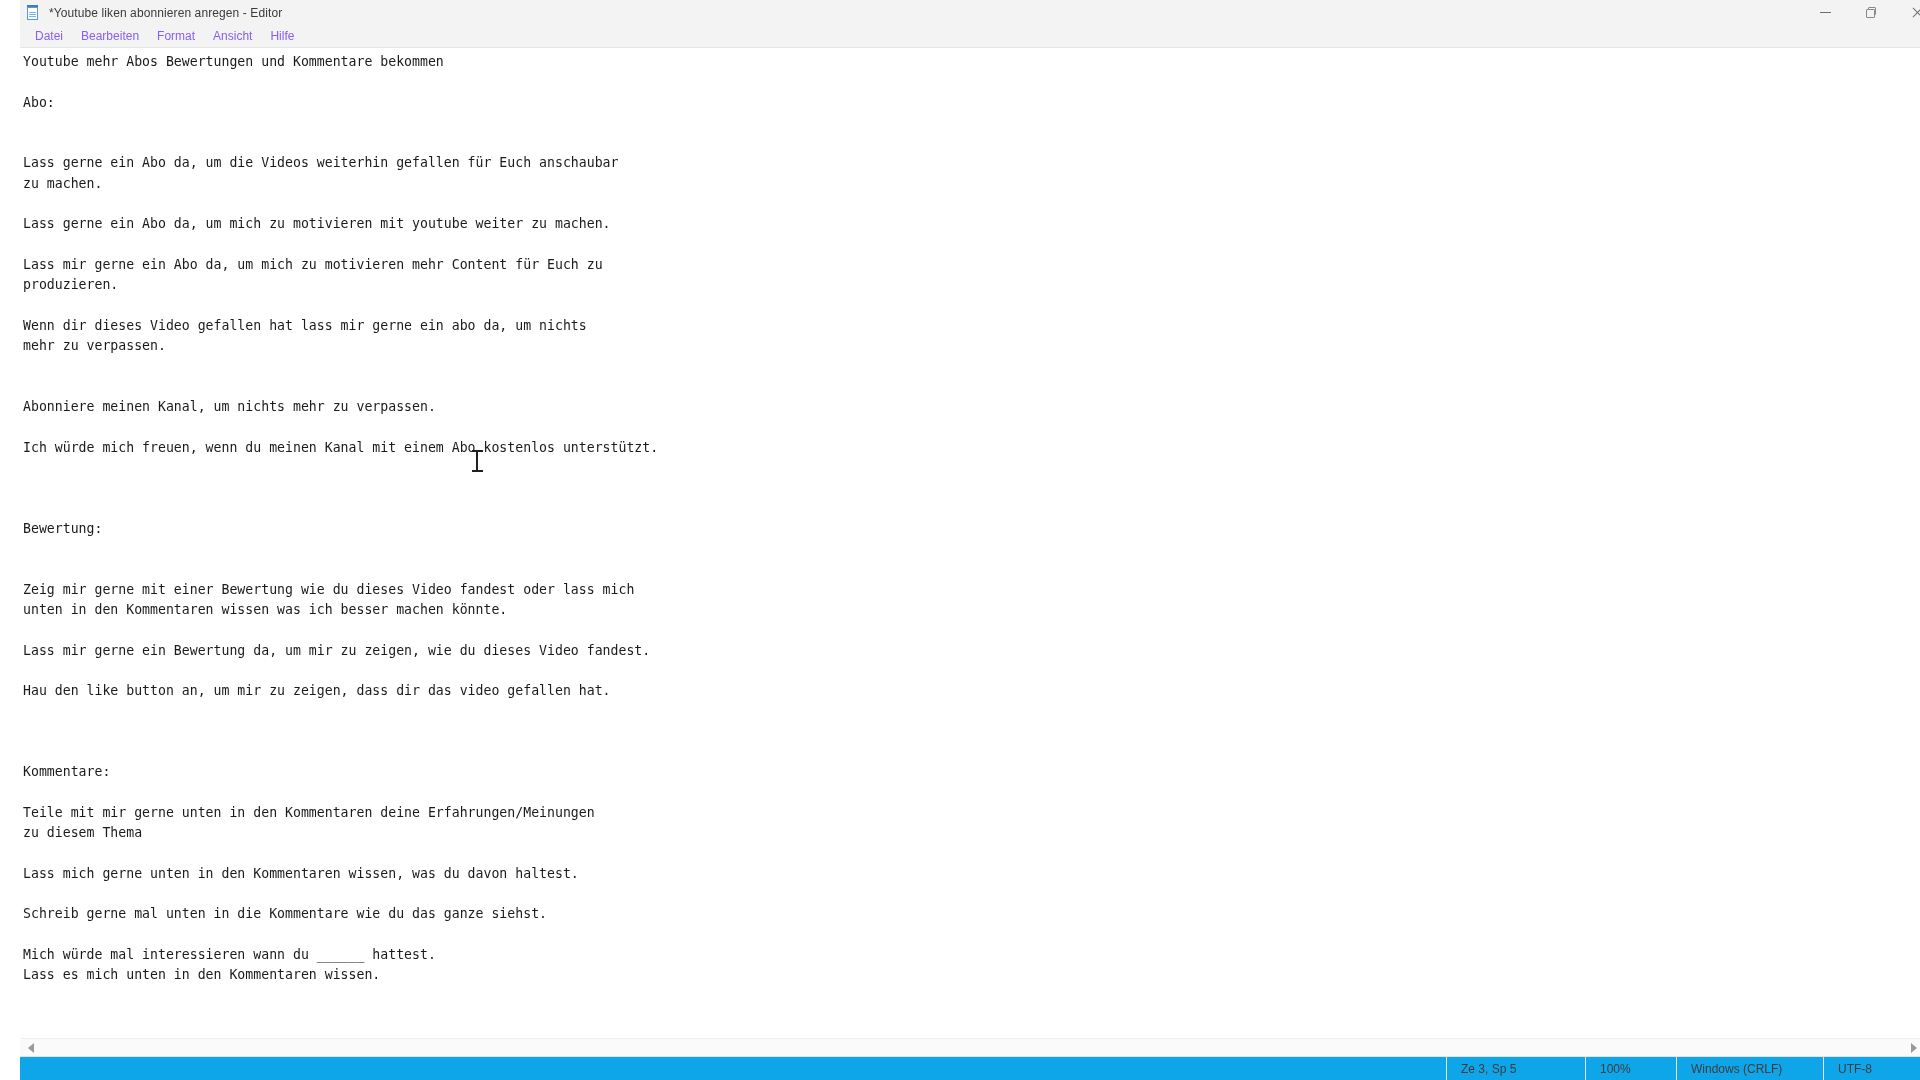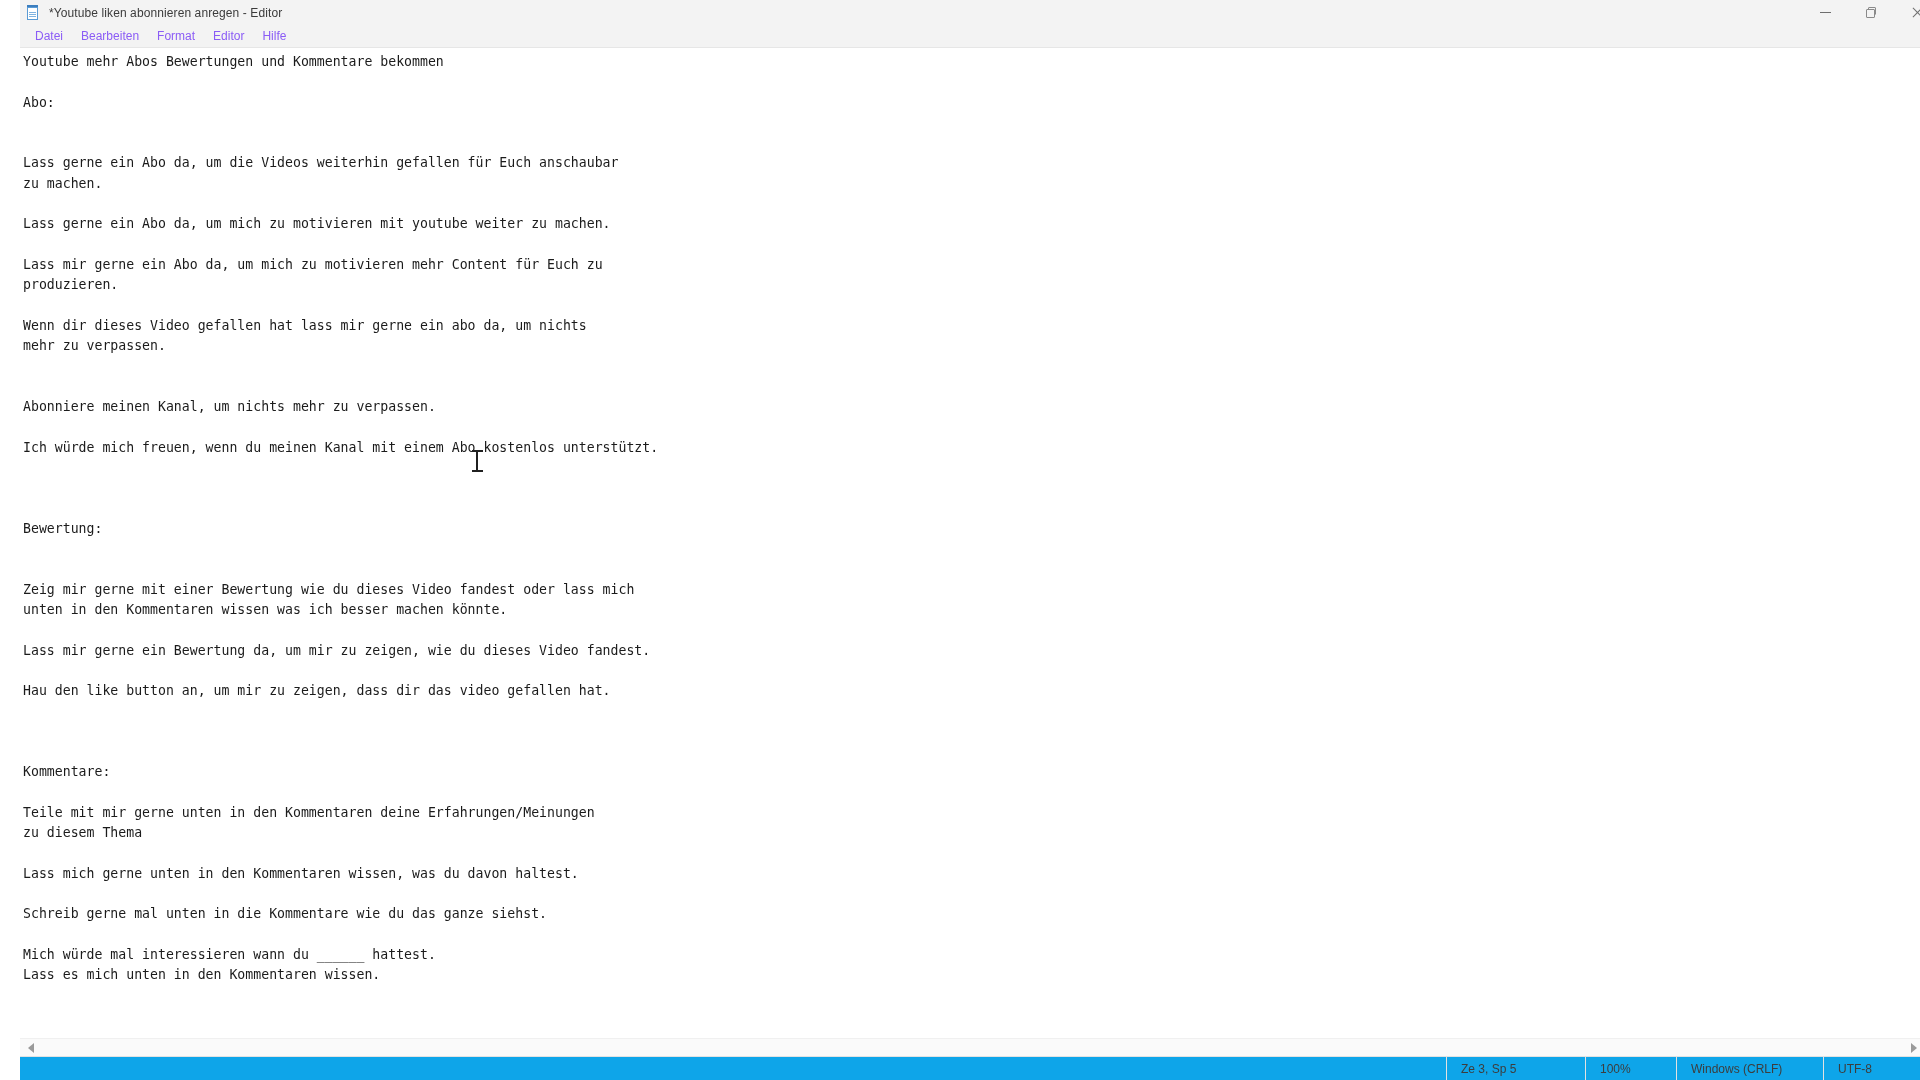--- a/index.html
+++ b/index.html
@@ -294,21 +294,21 @@
       <div class="wc-btn close">
         <div class="close-glyph"></div>
       </div>
     </div>
   </div>
 
   <div class="menubar">
     <div class="menu-item">Datei</div>
     <div class="menu-item">Bearbeiten</div>
     <div class="menu-item">Format</div>
-    <div class="menu-item">Editor</div>
+    <div class="menu-item">Ansicht</div>
     <div class="menu-item">Hilfe</div>
   </div>
 
   <div class="editor-wrap">
     <div class="text-area" id="text-area">
         <div class="doc-line">Youtube mehr Abos Bewertungen und Kommentare bekommen</div>
         <div class="doc-line">&nbsp;</div>
         <div class="doc-line">Abo:</div>
         <div class="doc-line">&nbsp;</div>
         <div class="doc-line">&nbsp;</div>

